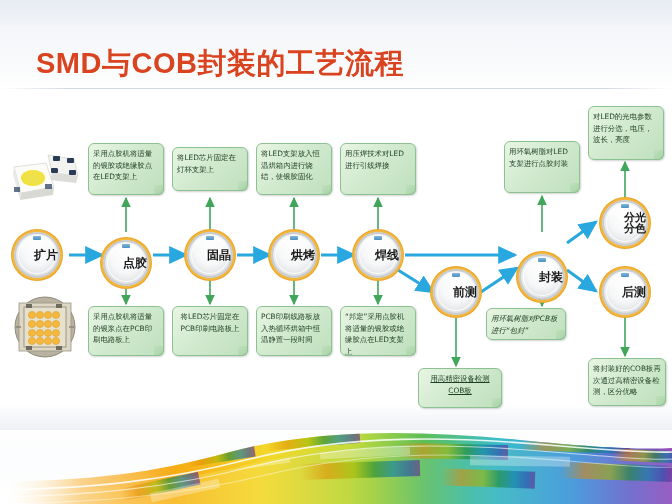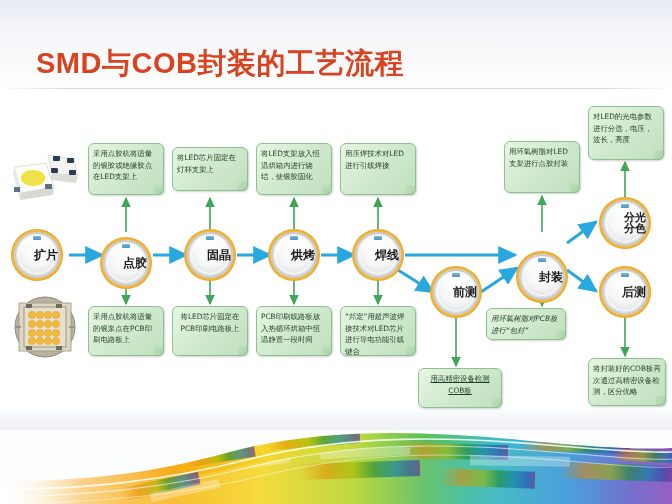--- a/index.html
+++ b/index.html
@@ -218,21 +218,21 @@
   <div class="note" style="left:504px;top:141px;width:76px;height:52px;">用环氧树脂对LED支架进行点胶封装</div>
 
   <div class="note" style="left:588px;top:106px;width:76px;height:54px;">对LED的光电参数进行分选，电压，波长，亮度</div>
 
   <div class="note" style="left:88px;top:306px;width:76px;height:50px;">采用点胶机将适量的银浆点在PCB印刷电路板上</div>
 
   <div class="note" style="left:172px;top:306px;width:76px;height:50px;text-align:center;">将LED芯片固定在PCB印刷电路板上</div>
 
   <div class="note" style="left:256px;top:306px;width:76px;height:50px;">PCB印刷线路板放入热循环烘箱中恒温静置一段时间</div>
 
-  <div class="note" style="left:340px;top:306px;width:76px;height:50px;">“邦定”用超声波焊接技术对LED芯片进行导电功能引线键合</div>
+  <div class="note" style="left:340px;top:306px;width:76px;height:50px;">“邦定”采用点胶机将适量的银胶或绝缘胶点在LED支架上</div>
 
   <div class="note" style="left:486px;top:308px;width:80px;height:32px;font-style:italic;">用环氧树脂对PCB板进行“包封”</div>
 
   <div class="note ctr" style="left:418px;top:368px;width:84px;height:40px;text-decoration:underline;">用高精密设备检测COB板</div>
 
   <div class="note" style="left:588px;top:358px;width:78px;height:48px;">将封装好的COB板再次通过高精密设备检测，区分优略</div>
 
   <div class="node" style="left:14px;top:232px;width:46px;height:46px;font-size:12px;">
     <span class="cap">扩片</span>
   </div>

